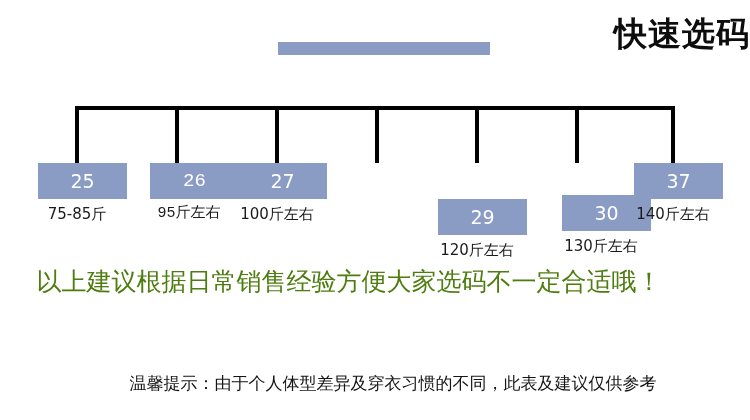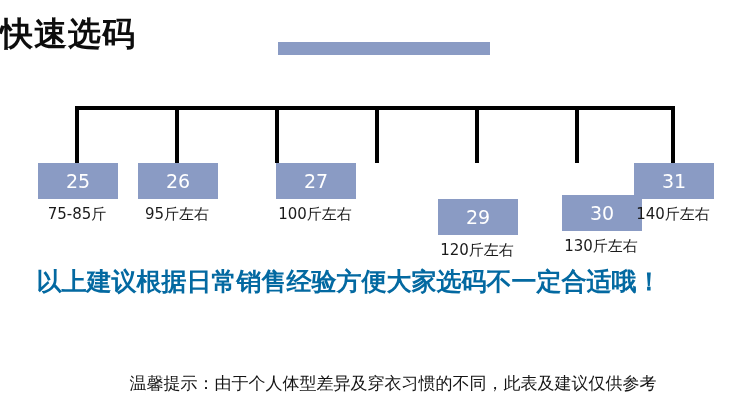--- a/index.html
+++ b/index.html
@@ -31,21 +31,21 @@
     top: 30px;
     width: 212px;
     height: 13px;
     background: #8a9bc4;
   }
   #page-title {
     position: absolute;
     left: 0;
     top: 0;
     width: 750px;
-    text-align: left;
+    text-align: right;
     font-size: 33px;
     font-weight: bold;
     line-height: 44px;
     letter-spacing: 1px;
     color: #0d0d0d;
     white-space: nowrap;
   }
 
   
   #bracket {
@@ -65,21 +65,21 @@
     width: 674px;
     height: 70px;
   }
   .size-col {
     position: absolute;
     top: 0;
     width: 78px;
     text-align: center;
   }
   .size-box {
-    width: 80px;
+    width: 89px;
     height: 36px;
     background: #8a9bc4;
     color: #ffffff;
     font-size: 19px;
     line-height: 36px;
     text-align: center;
     box-sizing: border-box;
   }
   .size-caption {
     margin-top: 7px;
@@ -91,23 +91,22 @@
 
   
   #main-note {
     position: absolute;
     left: 0;
     top: 265px;
     width: 698px;
     text-align: center;
     font-size: 25px;
     line-height: 34px;
-    color: #0369a1;
+    color: #4d7c0f;
     white-space: nowrap;
-    font-weight: bold;
   }
   #footer-note {
     position: absolute;
     left: 0;
     top: 371px;
     width: 750px;
     text-align: center;
     font-size: 17px;
     line-height: 24px;
     color: #141414;
@@ -134,36 +133,36 @@
     <line x1="577" y1="108" x2="577" y2="163"></line>
     <line x1="673" y1="108" x2="673" y2="163"></line>
   </g>
 </svg>
 
 <div id="size-row">
   <div class="size-col" style="left:0px;">
     <div class="size-box">25</div>
     <div class="size-caption">75-85斤</div>
   </div>
-  <div class="size-col" style="left:100px;">
+  <div class="size-col" style="left:112px;font-family:Liberation Mono, monospace;">
     <div class="size-box">26</div>
     <div class="size-caption">95斤左右</div>
   </div>
-  <div class="size-col" style="left:200px;margin-left:38px;">
+  <div class="size-col" style="left:200px;">
     <div class="size-box">27</div>
     <div class="size-caption">100斤左右</div>
   </div>
   <div class="size-col" style="left:400px;margin-top:36px;">
     <div class="size-box">29</div>
     <div class="size-caption">120斤左右</div>
   </div>
   <div class="size-col" style="left:524px;margin-top:32px;">
     <div class="size-box">30</div>
     <div class="size-caption">130斤左右</div>
   </div>
   <div class="size-col" style="left:596px;">
-    <div class="size-box">31</div>
+    <div class="size-box">37</div>
     <div class="size-caption">140斤左右</div>
   </div>
 </div>
 
 <div id="main-note">以上建议根据日常销售经验方便大家选码不一定合适哦！</div>
 <div id="footer-note">温馨提示：由于个人体型差异及穿衣习惯的不同，此表及建议仅供参考</div>
 
 </body></html>

